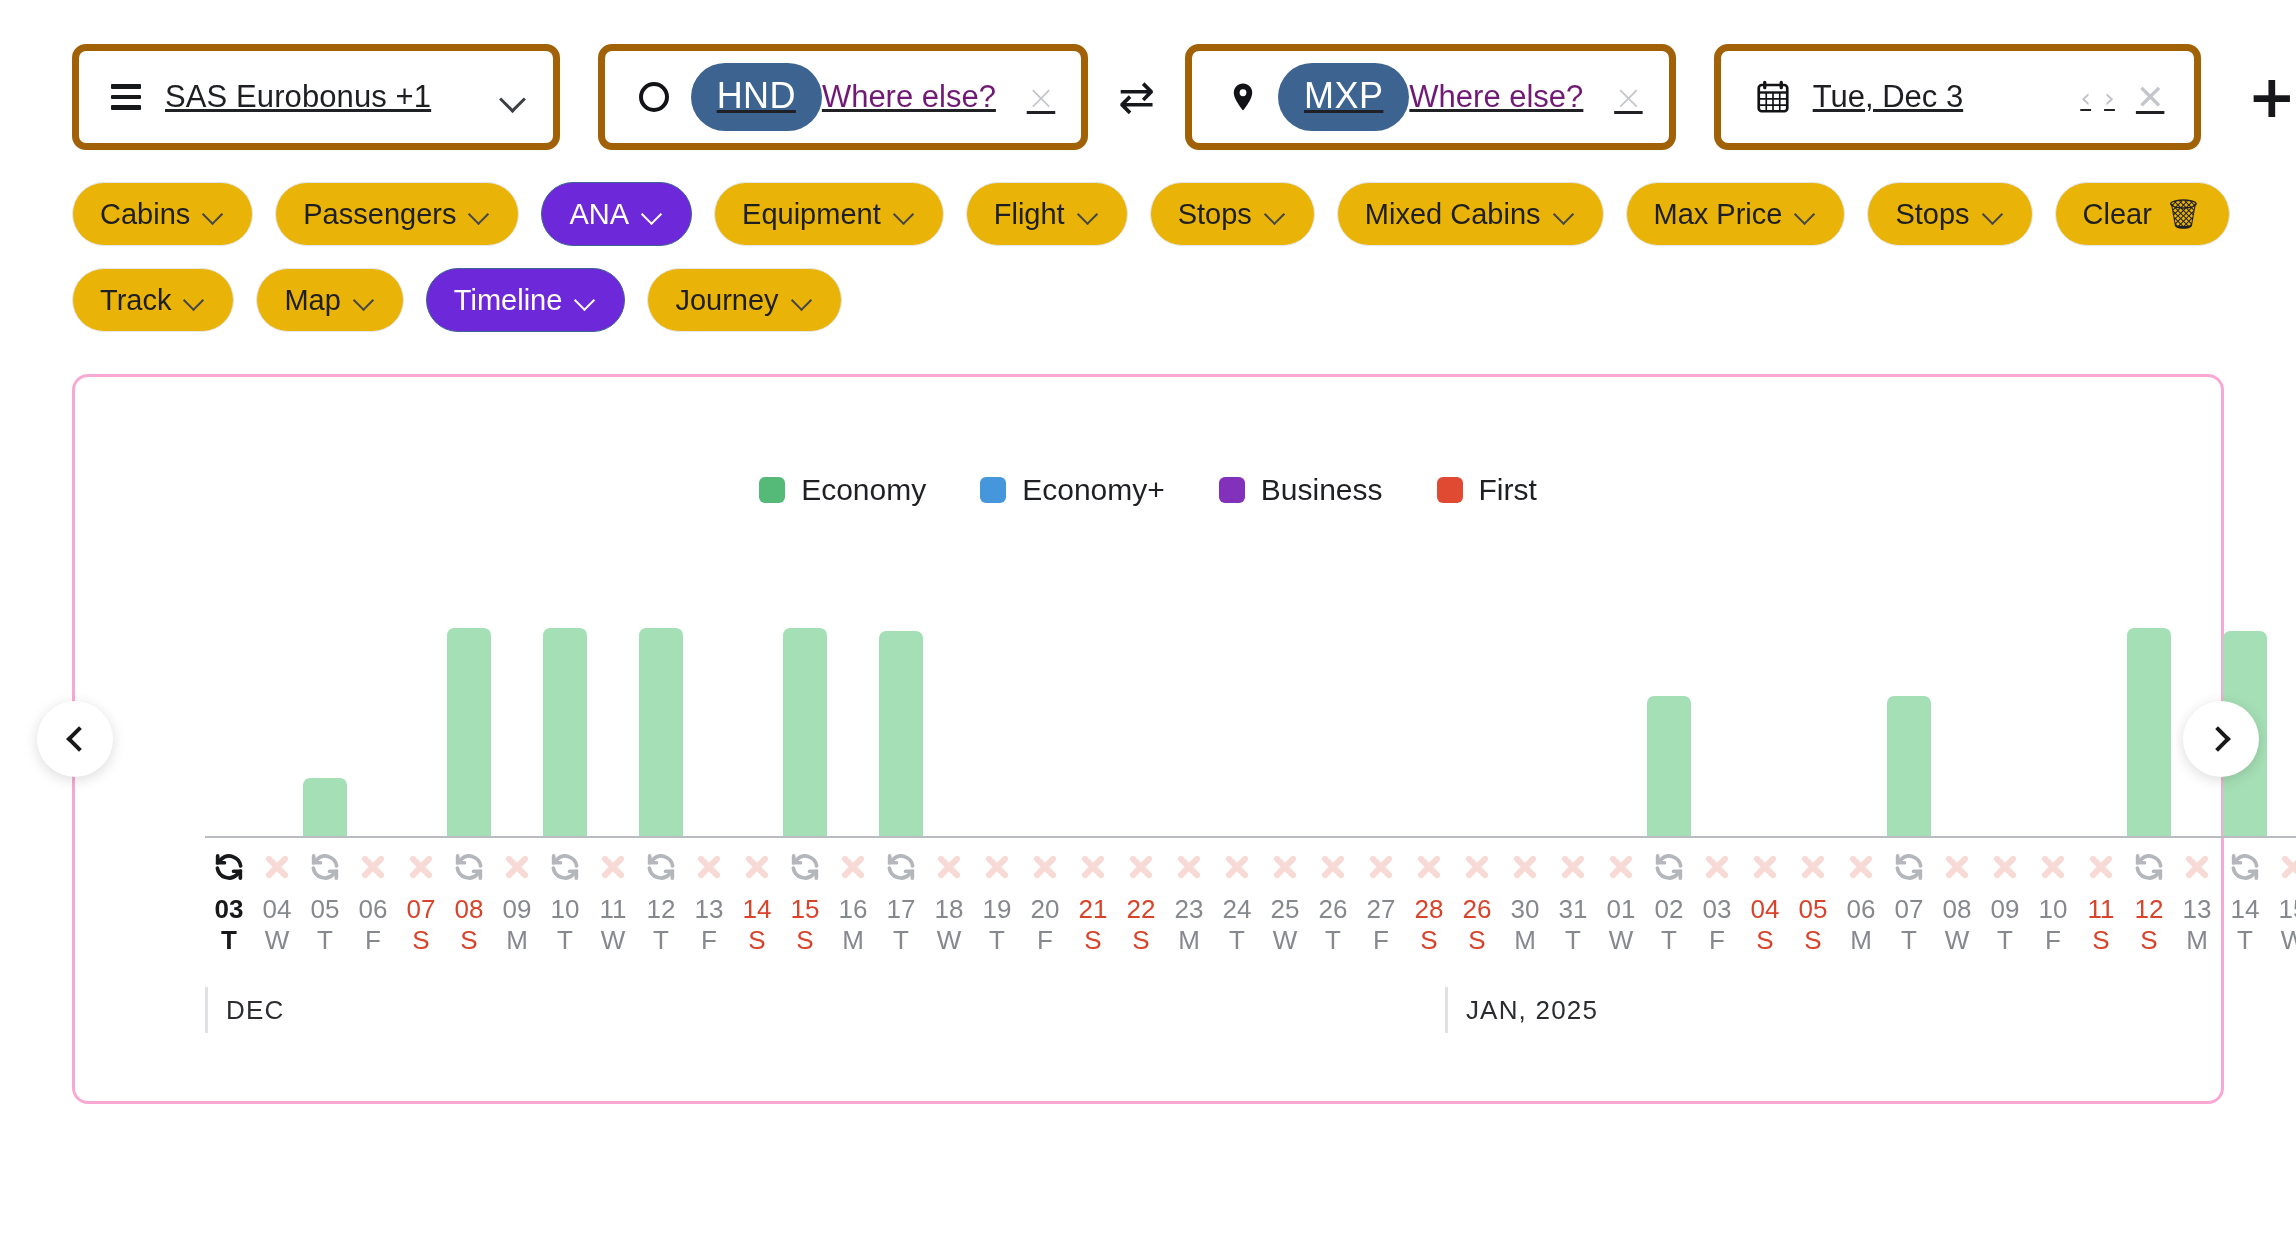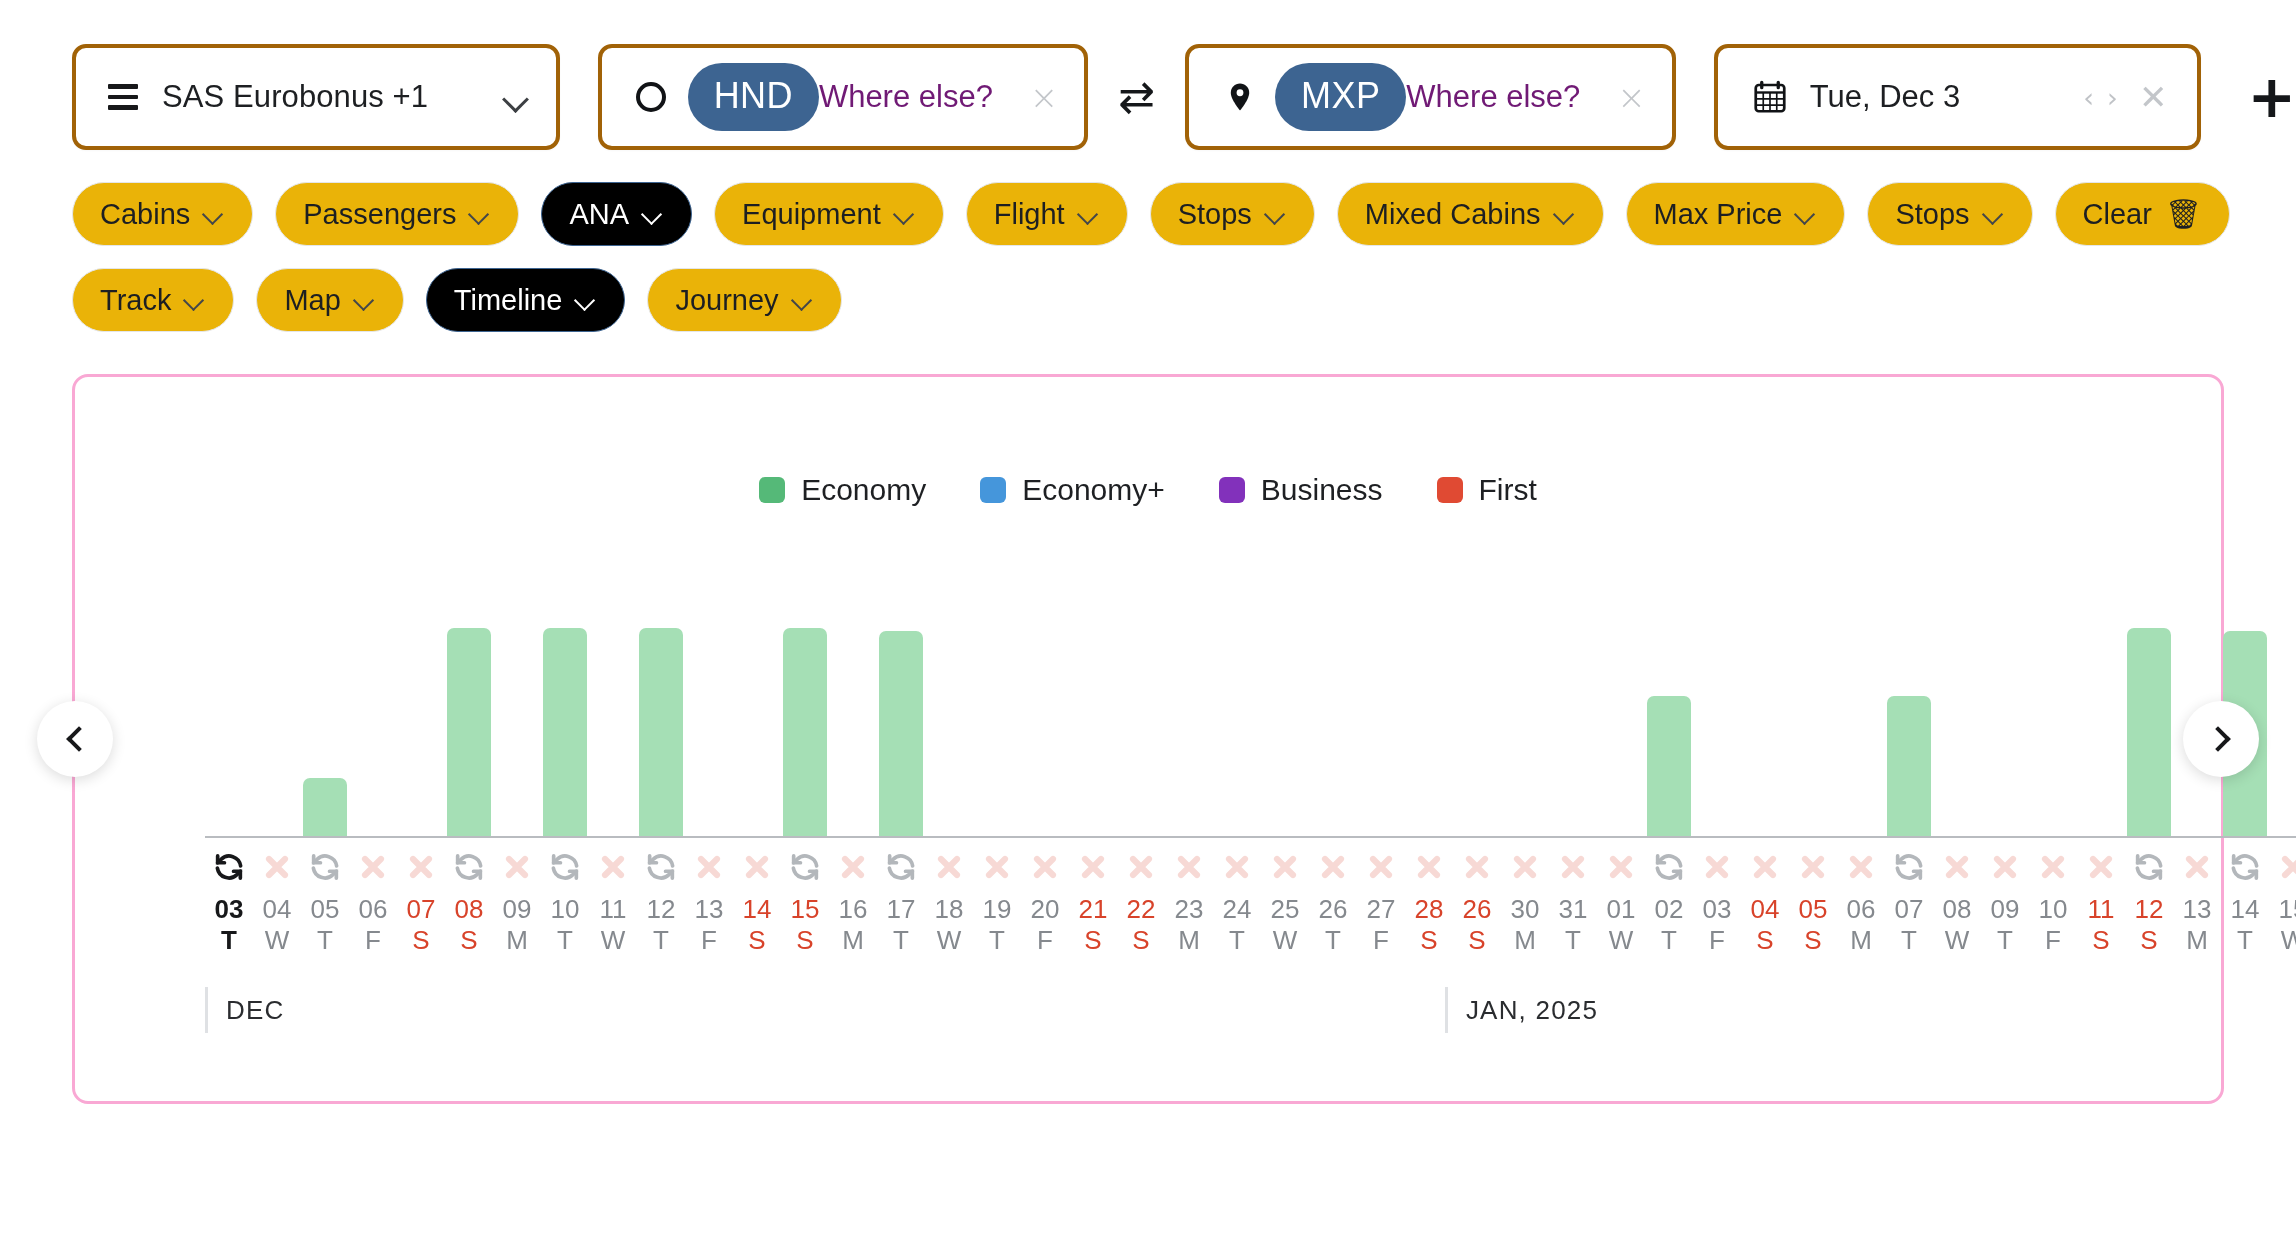--- a/index.html
+++ b/index.html
@@ -14,25 +14,26 @@
 
   
   .topbar {
     display:flex; align-items:center;
     gap:38px;
     padding:44px 0 0 72px;
     height:150px;
   }
   .field {
     background:#fff;
-    border:4px solid #a16207;
+    border:7px solid #a16207;
     border-radius:14px;
     height:106px;
     display:flex; align-items:center;
     box-shadow:0 1px 2px rgba(0,0,0,.03);
+    text-decoration:underline;
   }
   .f-account { width:497px; padding:0 30px 0 32px; justify-content:space-between; }
   .f-origin  { width:500px; padding:0 26px 0 34px; }
   .f-dest    { width:500px; padding:0 26px 0 34px; }
   .f-date    { width:497px; padding:0 30px 0 34px; justify-content:space-between; }
 
   .acct-left { display:flex; align-items:center; gap:24px; }
   .hamburger { width:30px; display:flex; flex-direction:column; gap:6px; }
   .hamburger i { display:block; height:4.5px; background:#17181a; border-radius:1px; }
   .acct-label { font-size:31px; color:#1d1f22; letter-spacing:.1px; }
@@ -85,21 +86,21 @@
   .chiprow { display:flex; gap:22px; margin-bottom:22px; }
   .chip {
     border:1px solid #e4e6e9; background:#eab308;
     border-radius:32px; height:64px;
     display:flex; align-items:center; gap:13px;
     padding:0 27px;
     font-size:29px; color:#1d1f22;
     white-space:nowrap;
   }
   .chip .chev::before{ border-color:#43464a; }
-  .chip.active { background:#000000; border-color:#3d6491; color:#fff; }
+  .chip.active { background:#6d28d9; border-color:#3d6491; color:#fff; }
   .chip.active .chev::before{ border-color:#fff; }
   .trash { font-size:29px; font-family:"DejaVu Sans", sans-serif; }
 
   
   .card {
     position:relative;
     margin:42px 72px 0 72px;
     border:3px solid #f9a8d4;
     border-radius:16px;
     background:#fff;

